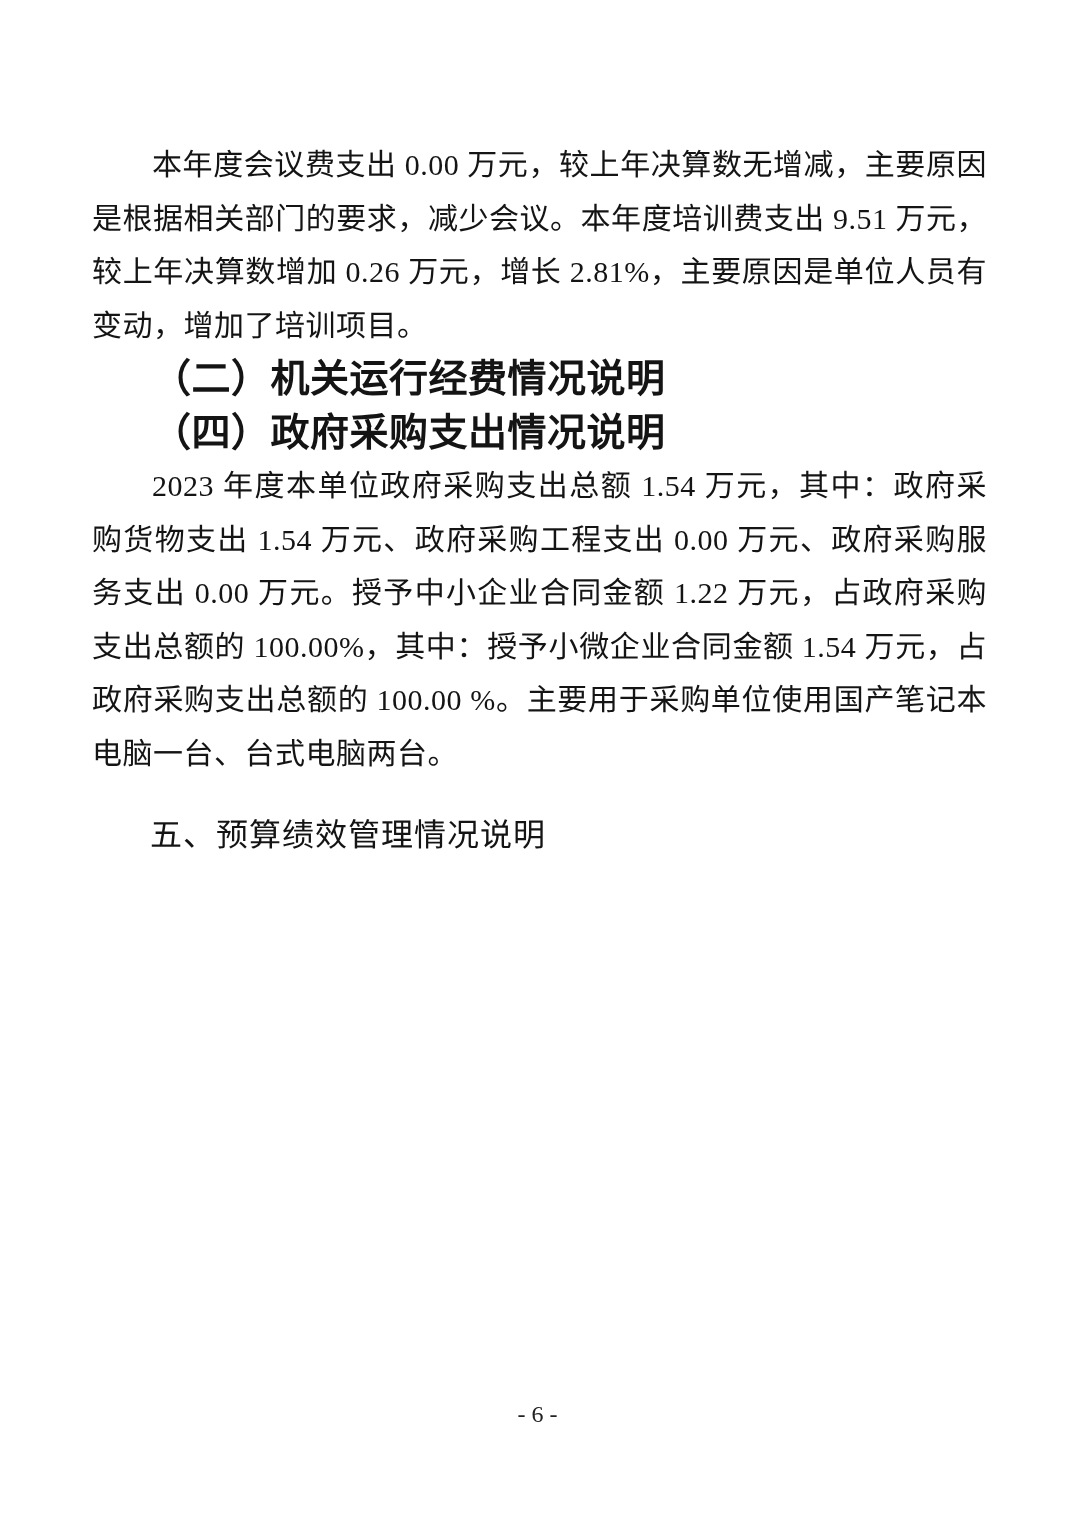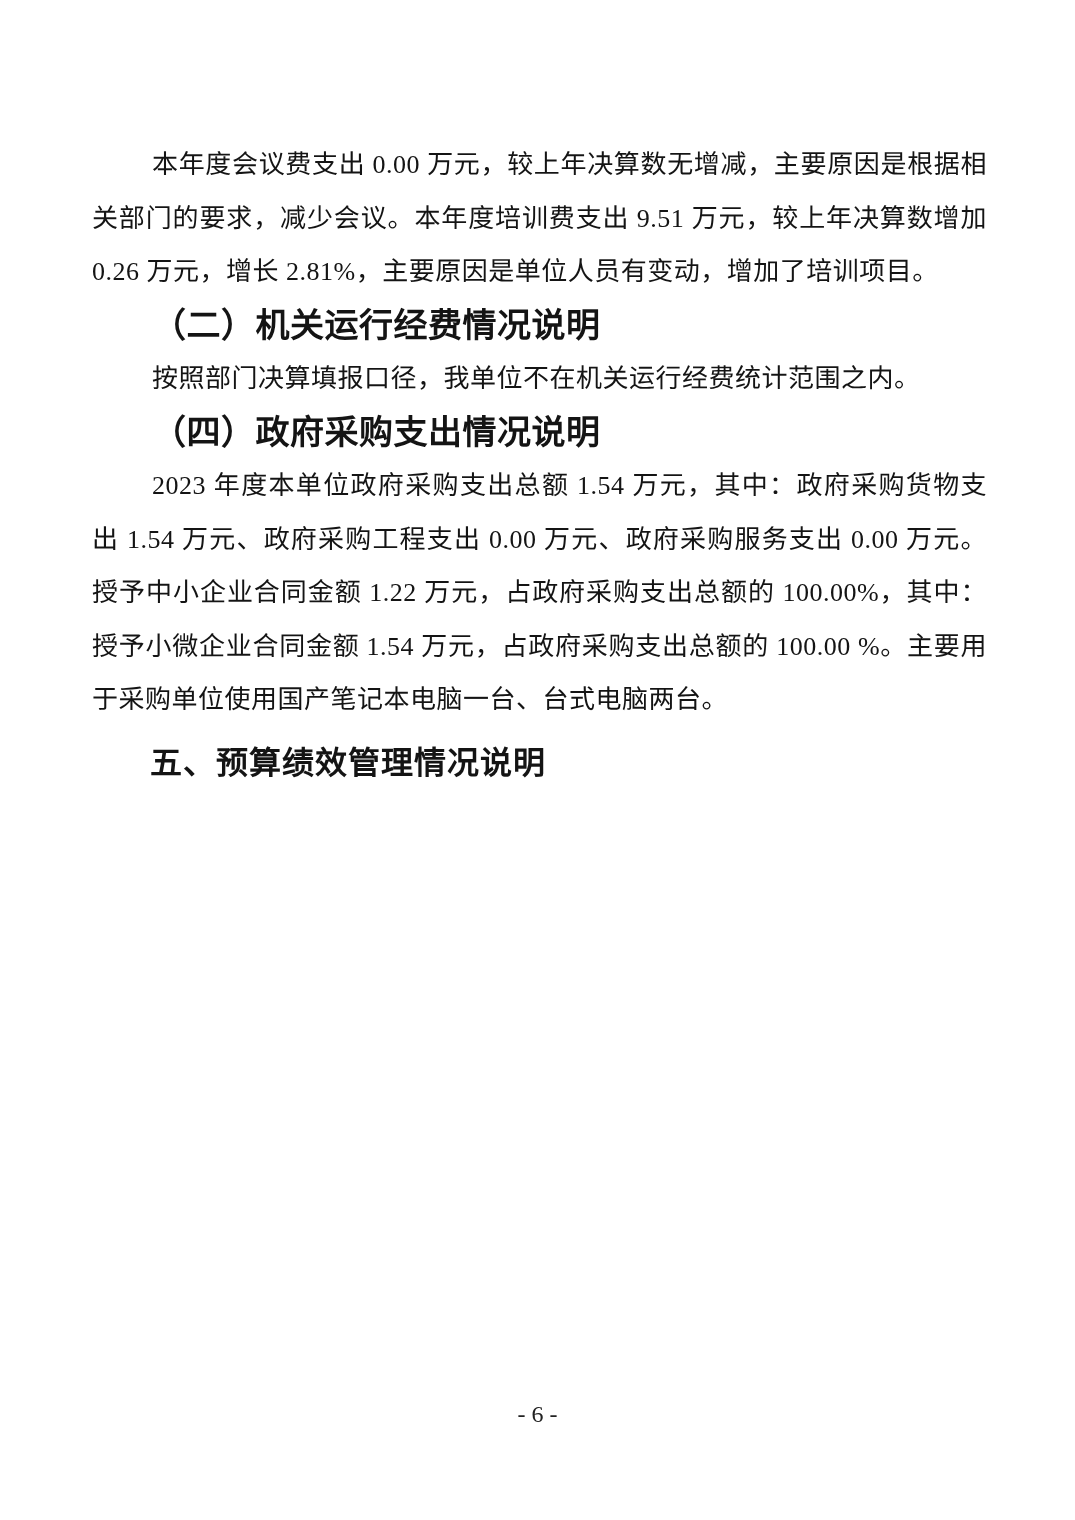--- a/index.html
+++ b/index.html
@@ -17,43 +17,43 @@
     color: #141414;
   }
   .content {
     position: absolute;
     left: 92px;
     top: 138px;
     width: 895px;
   }
   .para {
     margin: 0;
-    font-size: 26px;
+    font-size: 30px;
     line-height: 53.5px;
     text-align: justify;
     text-justify: inter-ideograph;
     text-indent: 60px;
     font-weight: normal;
     letter-spacing: 0.5px;
   }
   .heading-sub {
     margin: 0;
-    font-size: 34px;
+    font-size: 39px;
     line-height: 53.5px;
     text-indent: 60px;
     font-weight: bold;
     letter-spacing: 0.5px;
   }
   .heading-main {
-    margin: 10px 0 27px 0;
+    margin: 29px 0 27px 0;
     font-family: "Liberation Sans", sans-serif;
     font-size: 32px;
     line-height: 53.5px;
     text-indent: 58px;
-    font-weight: bold;
+    font-weight: normal;
     letter-spacing: 1px;
   }
   .footer {
     position: absolute;
     left: 0;
     right: 0;
     top: 1400px;
     text-align: center;
     font-size: 24px;
     line-height: 28px;
@@ -63,21 +63,20 @@
 </style>
 </head>
 <body>
 
 <div class="page">
   <div class="content">
     <p class="para">本年度会议费支出 0.00 万元，较上年决算数无增减，主要原因是根据相关部门的要求，减少会议。本年度培训费支出 9.51 万元，较上年决算数增加 0.26 万元，增长 2.81%，主要原因是单位人员有变动，增加了培训项目。</p>
 
     <h3 class="heading-sub">（二）机关运行经费情况说明</h3>
 
-    <p class="para">按照部门决算填报口径，我单位不在机关运行经费统计范围之内。</p>
 
 
 
     <h3 class="heading-sub">（四）政府采购支出情况说明</h3>
 
     <p class="para">2023 年度本单位政府采购支出总额 1.54 万元，其中：政府采购货物支出 1.54 万元、政府采购工程支出 0.00 万元、政府采购服务支出 0.00 万元。授予中小企业合同金额 1.22 万元，占政府采购支出总额的 100.00%，其中：授予小微企业合同金额 1.54 万元，占政府采购支出总额的 100.00 %。主要用于采购单位使用国产笔记本电脑一台、台式电脑两台。</p>
 
     <h2 class="heading-main">五、预算绩效管理情况说明</h2>
 
   </div>

